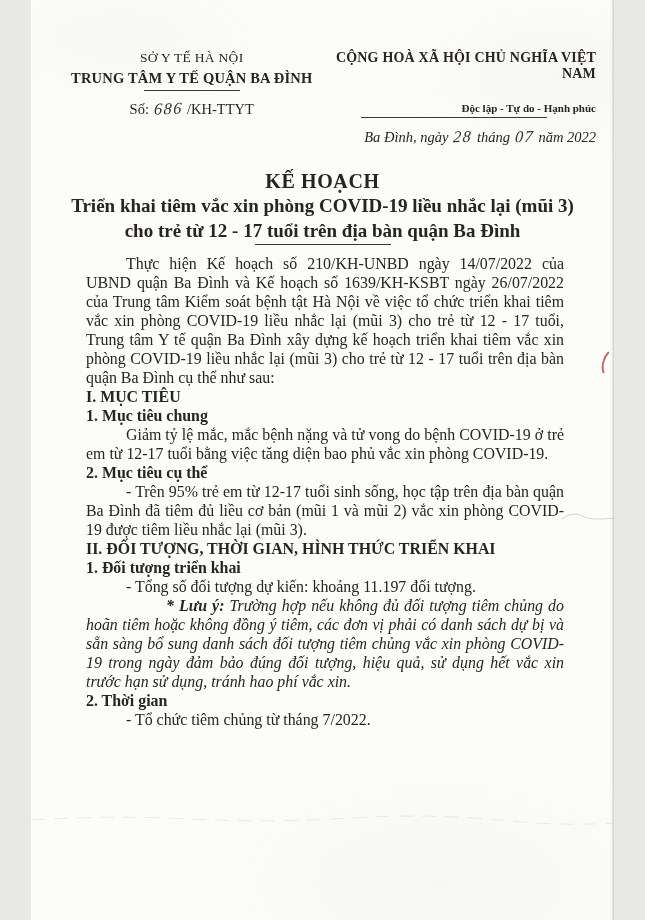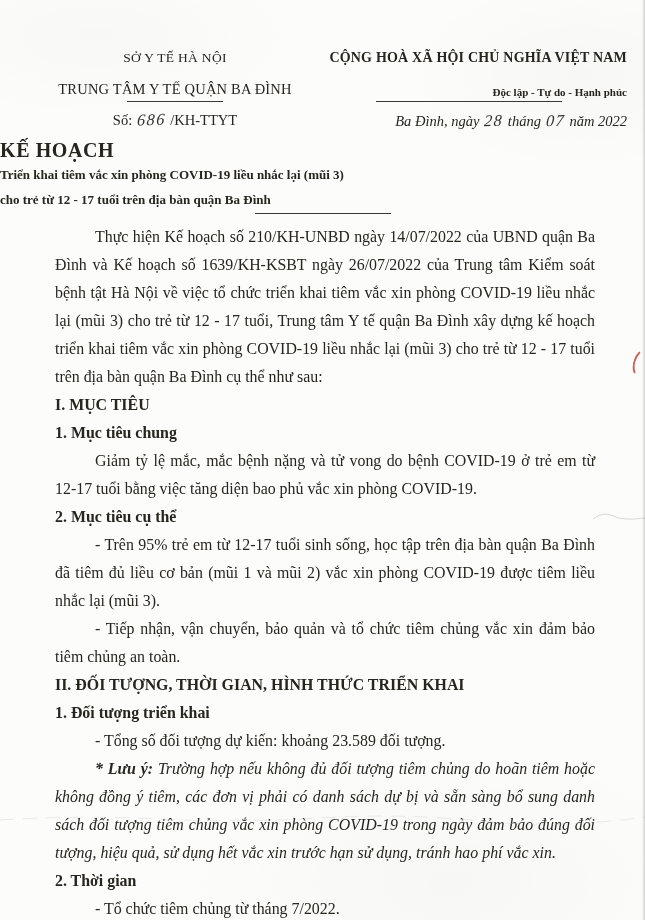--- a/index.html
+++ b/index.html
@@ -1,62 +1,62 @@
 <!DOCTYPE html>
 <html lang="vi"><head>
 <meta charset="utf-8">
 <style>
   html,body{margin:0;padding:0;background:#e8e8e6;}
   .page{
     position:relative;
-    width:645px;height:920px;
+    width:583px;height:920px;
     margin:0 auto;
     background:
       radial-gradient(ellipse 300px 120px at 15% 4%, rgba(0,0,0,0.015), transparent 70%),
       radial-gradient(ellipse 260px 140px at 90% 8%, rgba(0,0,0,0.018), transparent 70%),
       radial-gradient(ellipse 400px 200px at 70% 96%, rgba(0,0,0,0.02), transparent 70%),
       #fcfcfa;
     overflow:hidden;
     font-family:"Liberation Serif","DejaVu Serif",serif;
     color:#26251f;
   }
   .page::after{ 
     content:"";position:absolute;top:0;right:0;bottom:0;width:4px;
     background:linear-gradient(to left, rgba(90,90,88,0.28), rgba(90,90,88,0.04) 60%, transparent);
     pointer-events:none;
   }
   
   .header{display:flex;padding:50px 18px 0 40px;}
   .header-left{width:46%;text-align:center;}
   .header-right{width:54%;text-align:right;}
   .org-parent{font-size:13.5px;letter-spacing:.3px;}
-  .org-name{font-size:14.5px;font-weight:normal;margin-top:15px;letter-spacing:.2px;}
+  .org-name{font-size:14.5px;font-weight:bold;margin-top:4px;letter-spacing:.2px;}
   .rule{border-top:1.3px solid #3a3935;margin:3px auto 0;}
   .rule-org{width:96px;}
   .rule-motto{width:186px;}
   .doc-number{font-size:14.5px;margin-top:9px;}
   .country{font-size:14px;font-weight:bold;letter-spacing:.2px;}
   .motto{font-size:11px;font-weight:bold;margin-top:20px;}
   .dateline{font-size:14.5px;font-style:italic;margin-top:10px;}
   .handwritten{
     display:inline-block;font-style:italic;font-weight:400;
     font-size:1.12em;letter-spacing:1.5px;transform:rotate(-2deg) skewX(-6deg);
     padding:0 1px;color:#32312b;
   }
   
-  .title-block{text-align:left;margin-top:8px;}
+  .title-block{text-align:center;margin-top:23px;}
   .doc-type{font-size:20px;font-weight:bold;letter-spacing:.6px;}
-  .title-line{font-size:13px;font-weight:bold;line-height:25px;}
+  .title-line{font-size:19px;font-weight:bold;line-height:25px;}
   .rule-title{width:136px;margin-top:1px;}
   
   .doc-body{padding:9px 50px 0 55px;text-align:justify;}
-  .doc-body p{margin:0;font-size:15.9px;line-height:28px;text-indent:40px;}
+  .doc-body p{margin:0;font-size:15.9px;line-height:19px;text-indent:40px;}
   .doc-body p.heading{font-weight:bold;text-indent:0;}
   .doc-body p.note{font-style:italic;}
-  .doc-body p.note .lead{font-weight:bold;}
+  .doc-body p.note .lead{font-weight:bold;margin-left:40px;}
   
   .red-mark{
     position:absolute;right:-8px;top:349px;width:16px;height:26px;
     border:2.5px solid transparent;border-left-color:#c14b44;border-radius:50%;
     transform:rotate(14deg);opacity:.85;
   }
   .crease{position:absolute;pointer-events:none;}
   .crease-right{right:0;top:505px;width:52px;height:22px;opacity:.55;}
   .crease-bottom{left:0;top:812px;width:645px;height:14px;opacity:.35;}
   .crease svg{display:block;width:100%;height:100%;}
@@ -98,24 +98,23 @@
     <div class="rule rule-title"></div>
   </div>
 
   <div class="doc-body" id="doc-body">
       <p class="body">Thực hiện Kế hoạch số 210/KH-UNBD ngày 14/07/2022 của UBND quận Ba Đình và Kế hoạch số 1639/KH-KSBT ngày 26/07/2022 của Trung tâm Kiểm soát bệnh tật Hà Nội về việc tổ chức triển khai tiêm vắc xin phòng COVID-19 liều nhắc lại (mũi 3) cho trẻ từ 12 - 17 tuổi, Trung tâm Y tế quận Ba Đình xây dựng kế hoạch triển khai tiêm vắc xin phòng COVID-19 liều nhắc lại (mũi 3) cho trẻ từ 12 - 17 tuổi trên địa bàn quận Ba Đình cụ thể như sau:</p>
       <p class="heading">I. MỤC TIÊU</p>
       <p class="heading">1. Mục tiêu chung</p>
       <p class="body">Giảm tỷ lệ mắc, mắc bệnh nặng và tử vong do bệnh COVID-19 ở trẻ em từ 12-17 tuổi bằng việc tăng diện bao phủ vắc xin phòng COVID-19.</p>
       <p class="heading">2. Mục tiêu cụ thể</p>
       <p class="body">- Trên 95% trẻ em từ 12-17 tuổi sinh sống, học tập trên địa bàn quận Ba Đình đã tiêm đủ liều cơ bản (mũi 1 và mũi 2) vắc xin phòng COVID-19 được tiêm liều nhắc lại (mũi 3).</p>
-      <p class="body">- Tiếp nhận, vận chuyển, bảo quản và tổ chức tiêm chủng vắc xin đảm bảo tiêm chủng an toàn.</p>
       <p class="heading">II. ĐỐI TƯỢNG, THỜI GIAN, HÌNH THỨC TRIỂN KHAI</p>
       <p class="heading">1. Đối tượng triển khai</p>
-      <p class="body">- Tổng số đối tượng dự kiến: khoảng 23.589 đối tượng.</p>
+      <p class="body">- Tổng số đối tượng dự kiến: khoảng 11.197 đối tượng.</p>
       <p class="note"><span class="lead">* Lưu ý: </span>Trường hợp nếu không đủ đối tượng tiêm chủng do hoãn tiêm hoặc không đồng ý tiêm, các đơn vị phải có danh sách dự bị và sẵn sàng bổ sung danh sách đối tượng tiêm chủng vắc xin phòng COVID-19 trong ngày đảm bảo đúng đối tượng, hiệu quả, sử dụng hết vắc xin trước hạn sử dụng, tránh hao phí vắc xin.</p>
       <p class="heading">2. Thời gian</p>
       <p class="body">- Tổ chức tiêm chủng từ tháng 7/2022.</p>
     </div>
 
   <div class="red-mark"></div>
   <div class="crease crease-right">
     <svg viewBox="0 0 52 22" preserveAspectRatio="none">
       <path d="M0,14 Q10,6 20,11 T52,13" fill="none" stroke="#b9b8b4" stroke-width="1"></path>
     </svg>

